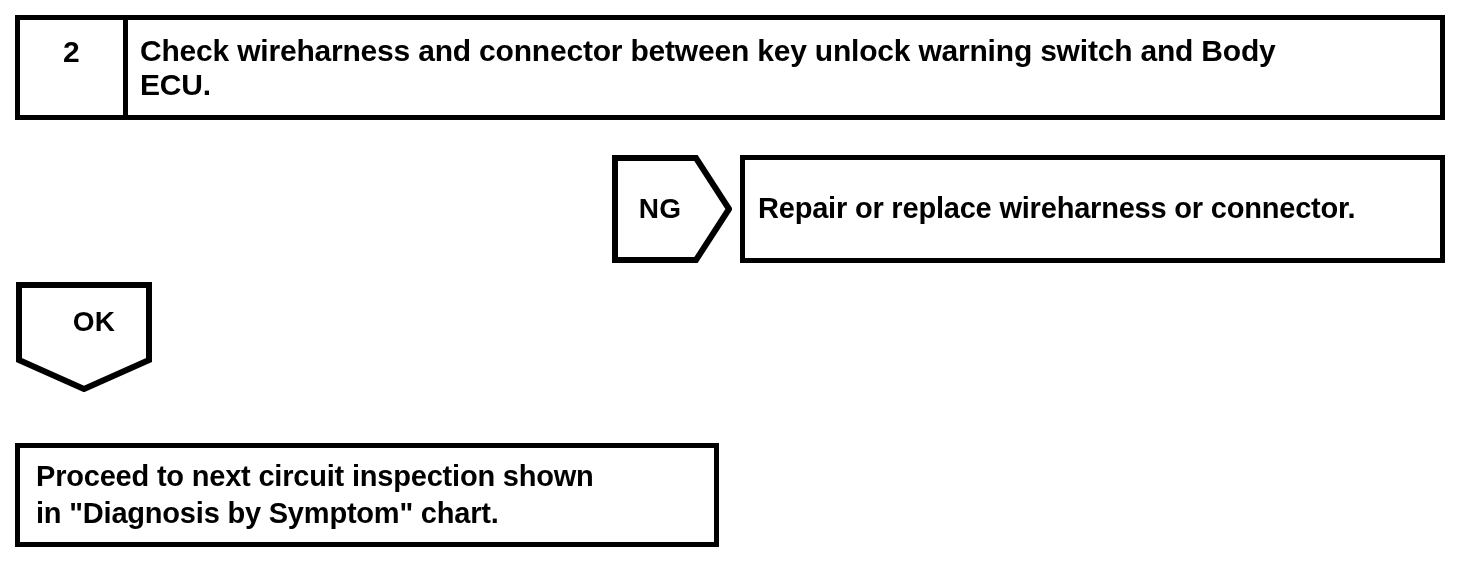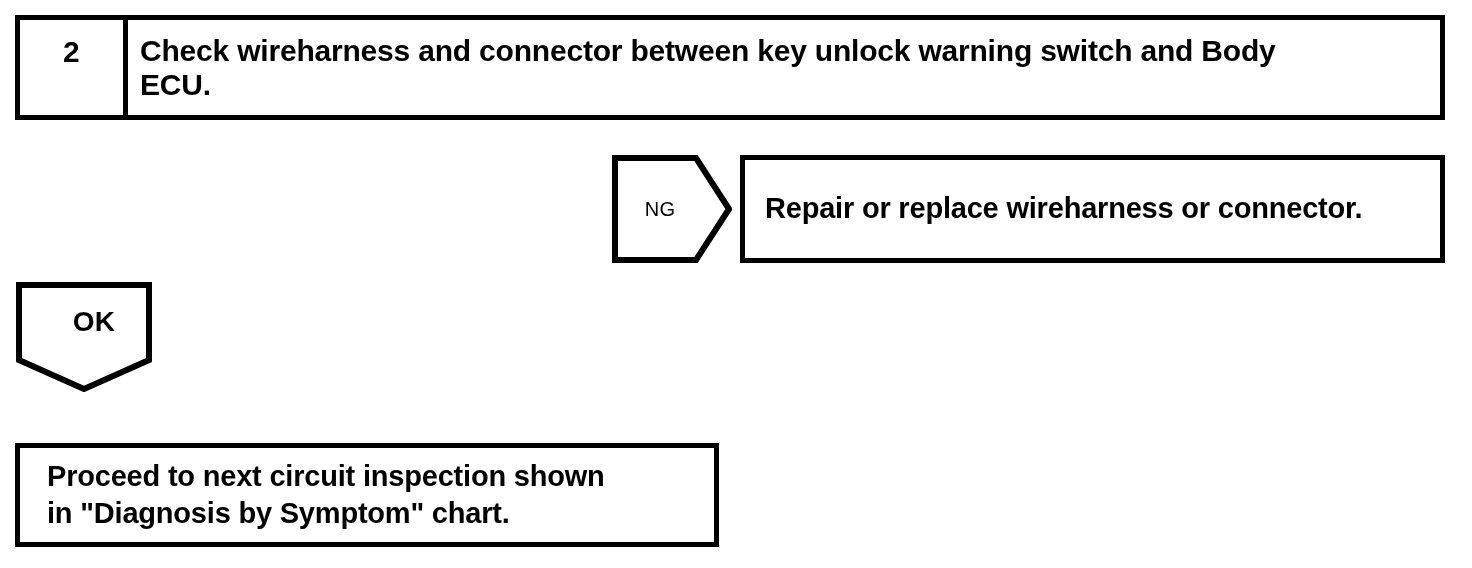--- a/index.html
+++ b/index.html
@@ -83,39 +83,39 @@
   }
   .ng-label {
     position: absolute;
     left: 612px;
     top: 155px;
     width: 96px;
     height: 108px;
     display: flex;
     align-items: center;
     justify-content: center;
-    font-size: 20px;
-    font-weight: normal;
+    font-size: 28px;
+    font-weight: bold;
     letter-spacing: 0.3px;
   }
 
   .repair-box {
     position: absolute;
     left: 740px;
     top: 155px;
     width: 705px;
     height: 108px;
     border: 5px solid #000;
     box-sizing: border-box;
     background: #fff;
     display: flex;
     align-items: center;
   }
   .repair-text {
-    padding-left: 20px;
+    padding-left: 13px;
     font-size: 29px;
     font-weight: bold;
     line-height: 1.15;
     letter-spacing: -0.2px;
   }
 
   
   .ok-pentagon {
     position: absolute;
     left: 16px;
@@ -149,21 +149,21 @@
     top: 443px;
     width: 704px;
     height: 104px;
     border: 5px solid #000;
     box-sizing: border-box;
     background: #fff;
     display: flex;
     align-items: center;
   }
   .outcome-text {
-    padding-left: 27px;
+    padding-left: 16px;
     font-size: 29px;
     font-weight: bold;
     line-height: 1.28;
     letter-spacing: -0.2px;
     white-space: pre-line;
   }
 </style>
 </head>
 <body>
 

